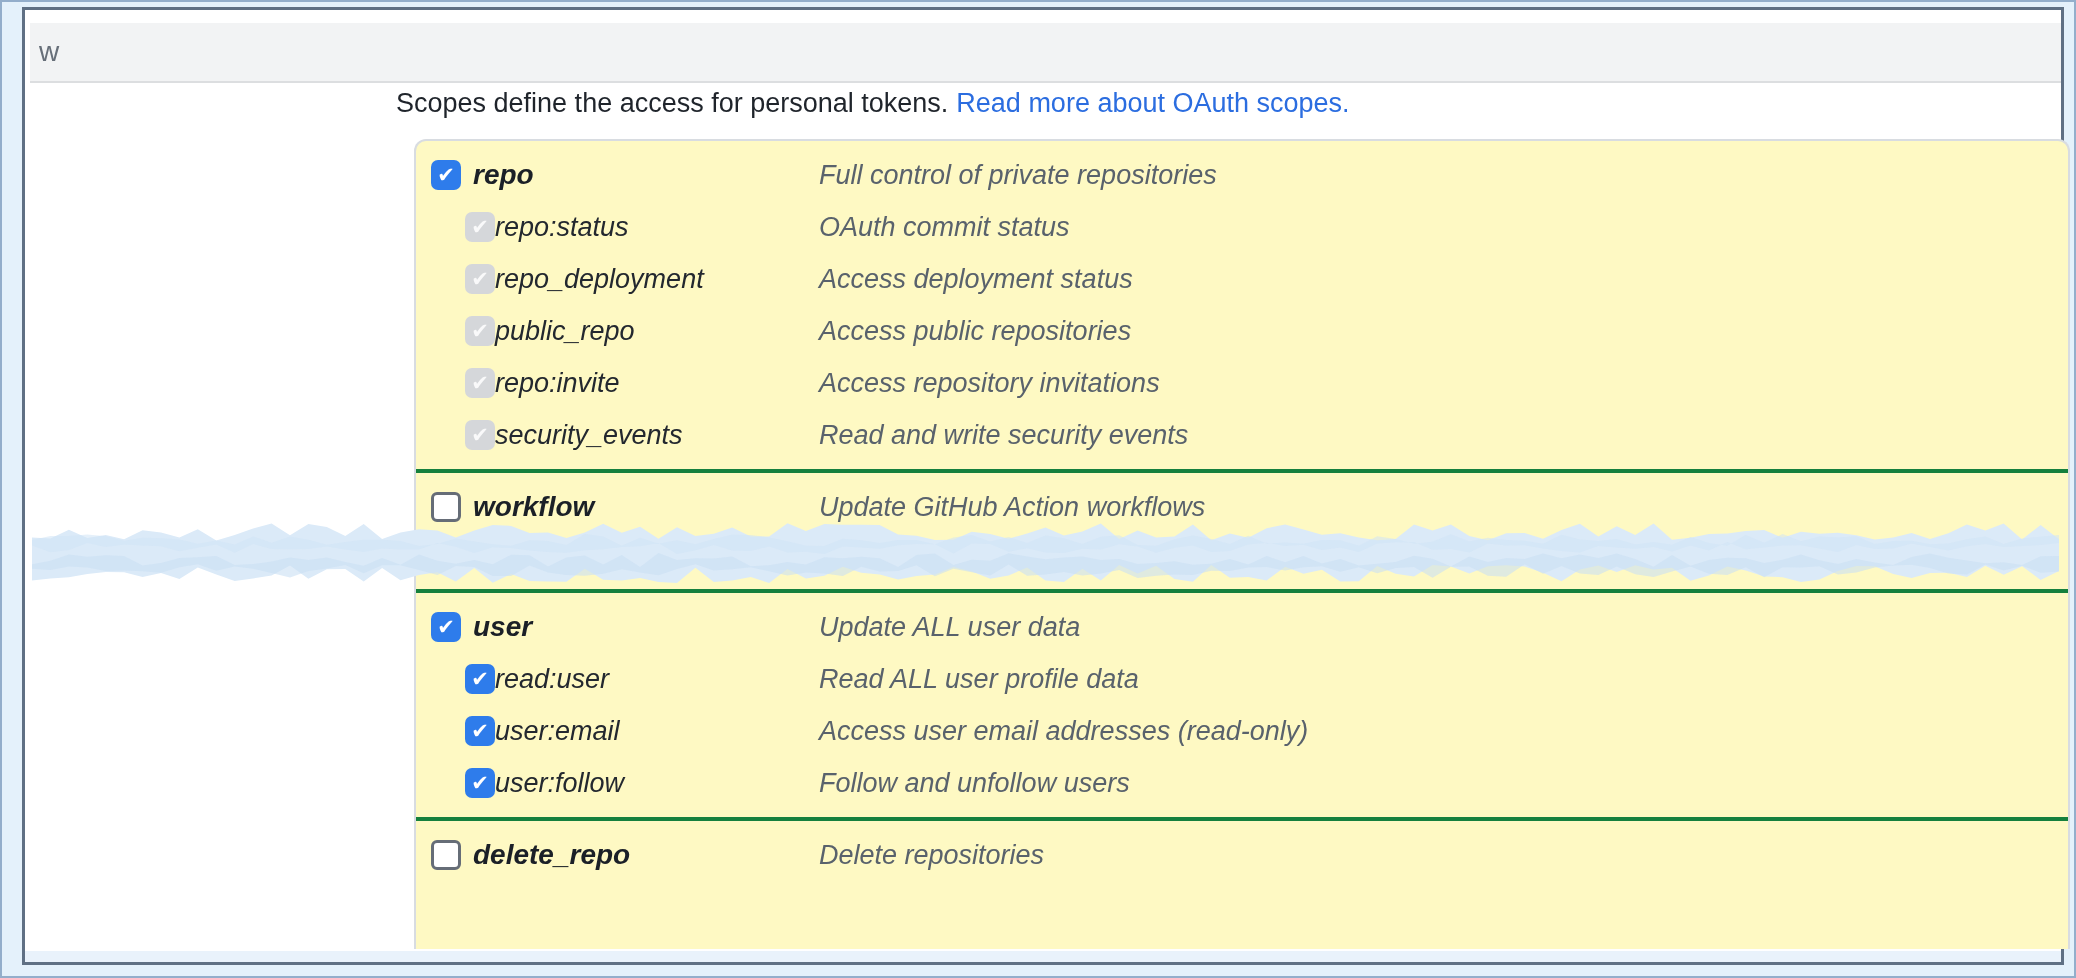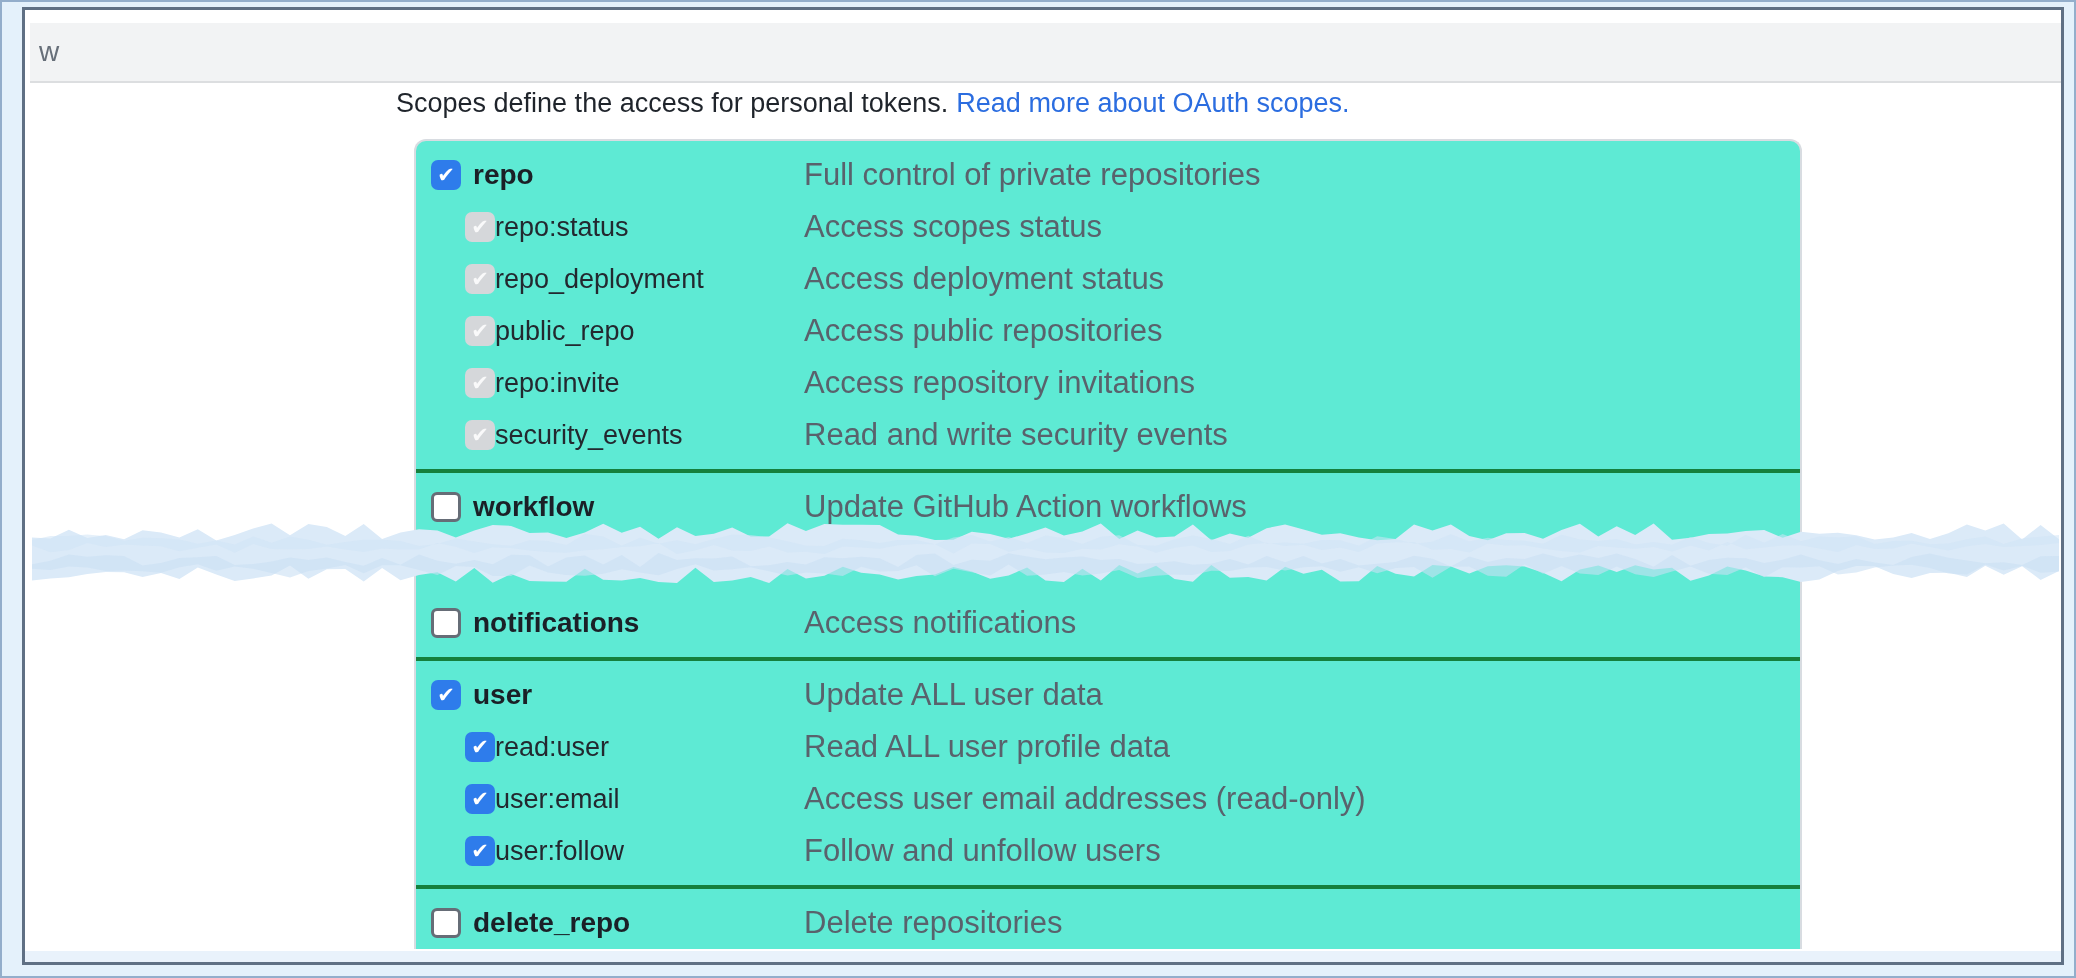--- a/index.html
+++ b/index.html
@@ -29,46 +29,47 @@
   .intro{
     position:absolute;left:371px;top:76px;margin:0;
     font-size:27px;line-height:34px;color:#1f242b;
     white-space:nowrap;
   }
   .intro a{
     color:#2b6de0;text-decoration:none;margin-left:8px;cursor:pointer;
   }
   .scopes-box{
     position:absolute;left:389px;top:129px;
-    width:1388px;height:810px;
+    width:1656px;height:810px;
     border:2px solid #d8dce1;
     border-bottom:none;
     border-radius:12px 12px 0 0;
-    background:#5eead4;
+    background:#fef9c3;
     overflow:hidden;
+    font-style:italic;
   }
   .section{padding:8px 0;border-top:4px solid #15803d;}
   .section.first,.section.no-divider{border-top:none;}
   .tear-spacer{height:48px;}
   .row{position:relative;display:flex;align-items:center;height:52px;}
   .row.lvl0{padding-left:15px;}
   .row.lvl1{padding-left:49px;}
   .cb{
     width:30px;height:30px;flex:none;
     border-radius:7px;
     display:flex;align-items:center;justify-content:center;
   }
   .cb.checked{background:var(--accent,#2e7ceb);}
   .cb.checked::after{content:"✔";color:#ffffff;font-size:21px;line-height:1;margin-top:-1px;}
   .cb.checked-disabled{background:#d5d7da;}
   .cb.checked-disabled::after{content:"✔";color:rgba(255,255,255,0.85);font-size:21px;line-height:1;margin-top:-1px;}
   .cb.unchecked{background:#fff;border:3px solid #666d77;border-radius:6px;}
   .scope-name{font-size:27px;color:#23282f;cursor:default;}
   .row.lvl0 .scope-name{margin-left:12px;font-size:28px;font-weight:700;color:#1b2027;}
-  .scope-desc{position:absolute;left:388px;font-size:31px;color:#59626c;}
+  .scope-desc{position:absolute;left:403px;font-size:27px;color:#59626c;}
   .footer-pale{
     position:absolute;left:0;right:0;bottom:0;height:11px;
     background:#e9f2fb;
   }
   .tear{position:absolute;left:30px;top:512px;z-index:5;}
 </style>
 </head>
 <body>
 
 <div class="canvas">
@@ -84,21 +85,21 @@
     <div class="scopes-box" id="scopes-box">
         <div class="section first">
           <div class="row lvl0">
             <span class="cb checked"></span>
             <span class="scope-name">repo</span>
             <span class="scope-desc">Full control of private repositories</span>
           </div>
           <div class="row lvl1">
             <span class="cb checked-disabled"></span>
             <span class="scope-name">repo:status</span>
-            <span class="scope-desc">Access scopes status</span>
+            <span class="scope-desc">OAuth commit status</span>
           </div>
           <div class="row lvl1">
             <span class="cb checked-disabled"></span>
             <span class="scope-name">repo_deployment</span>
             <span class="scope-desc">Access deployment status</span>
           </div>
           <div class="row lvl1">
             <span class="cb checked-disabled"></span>
             <span class="scope-name">public_repo</span>
             <span class="scope-desc">Access public repositories</span>
@@ -115,27 +116,20 @@
           </div>
         </div>
         <div class="section">
           <div class="row lvl0">
             <span class="cb unchecked"></span>
             <span class="scope-name">workflow</span>
             <span class="scope-desc">Update GitHub Action workflows</span>
           </div>
         </div>
         <div class="tear-spacer"></div>
-        <div class="section no-divider">
-          <div class="row lvl0">
-            <span class="cb unchecked"></span>
-            <span class="scope-name">notifications</span>
-            <span class="scope-desc">Access notifications</span>
-          </div>
-        </div>
         <div class="section">
           <div class="row lvl0">
             <span class="cb checked"></span>
             <span class="scope-name">user</span>
             <span class="scope-desc">Update ALL user data</span>
           </div>
           <div class="row lvl1">
             <span class="cb checked"></span>
             <span class="scope-name">read:user</span>
             <span class="scope-desc">Read ALL user profile data</span>

